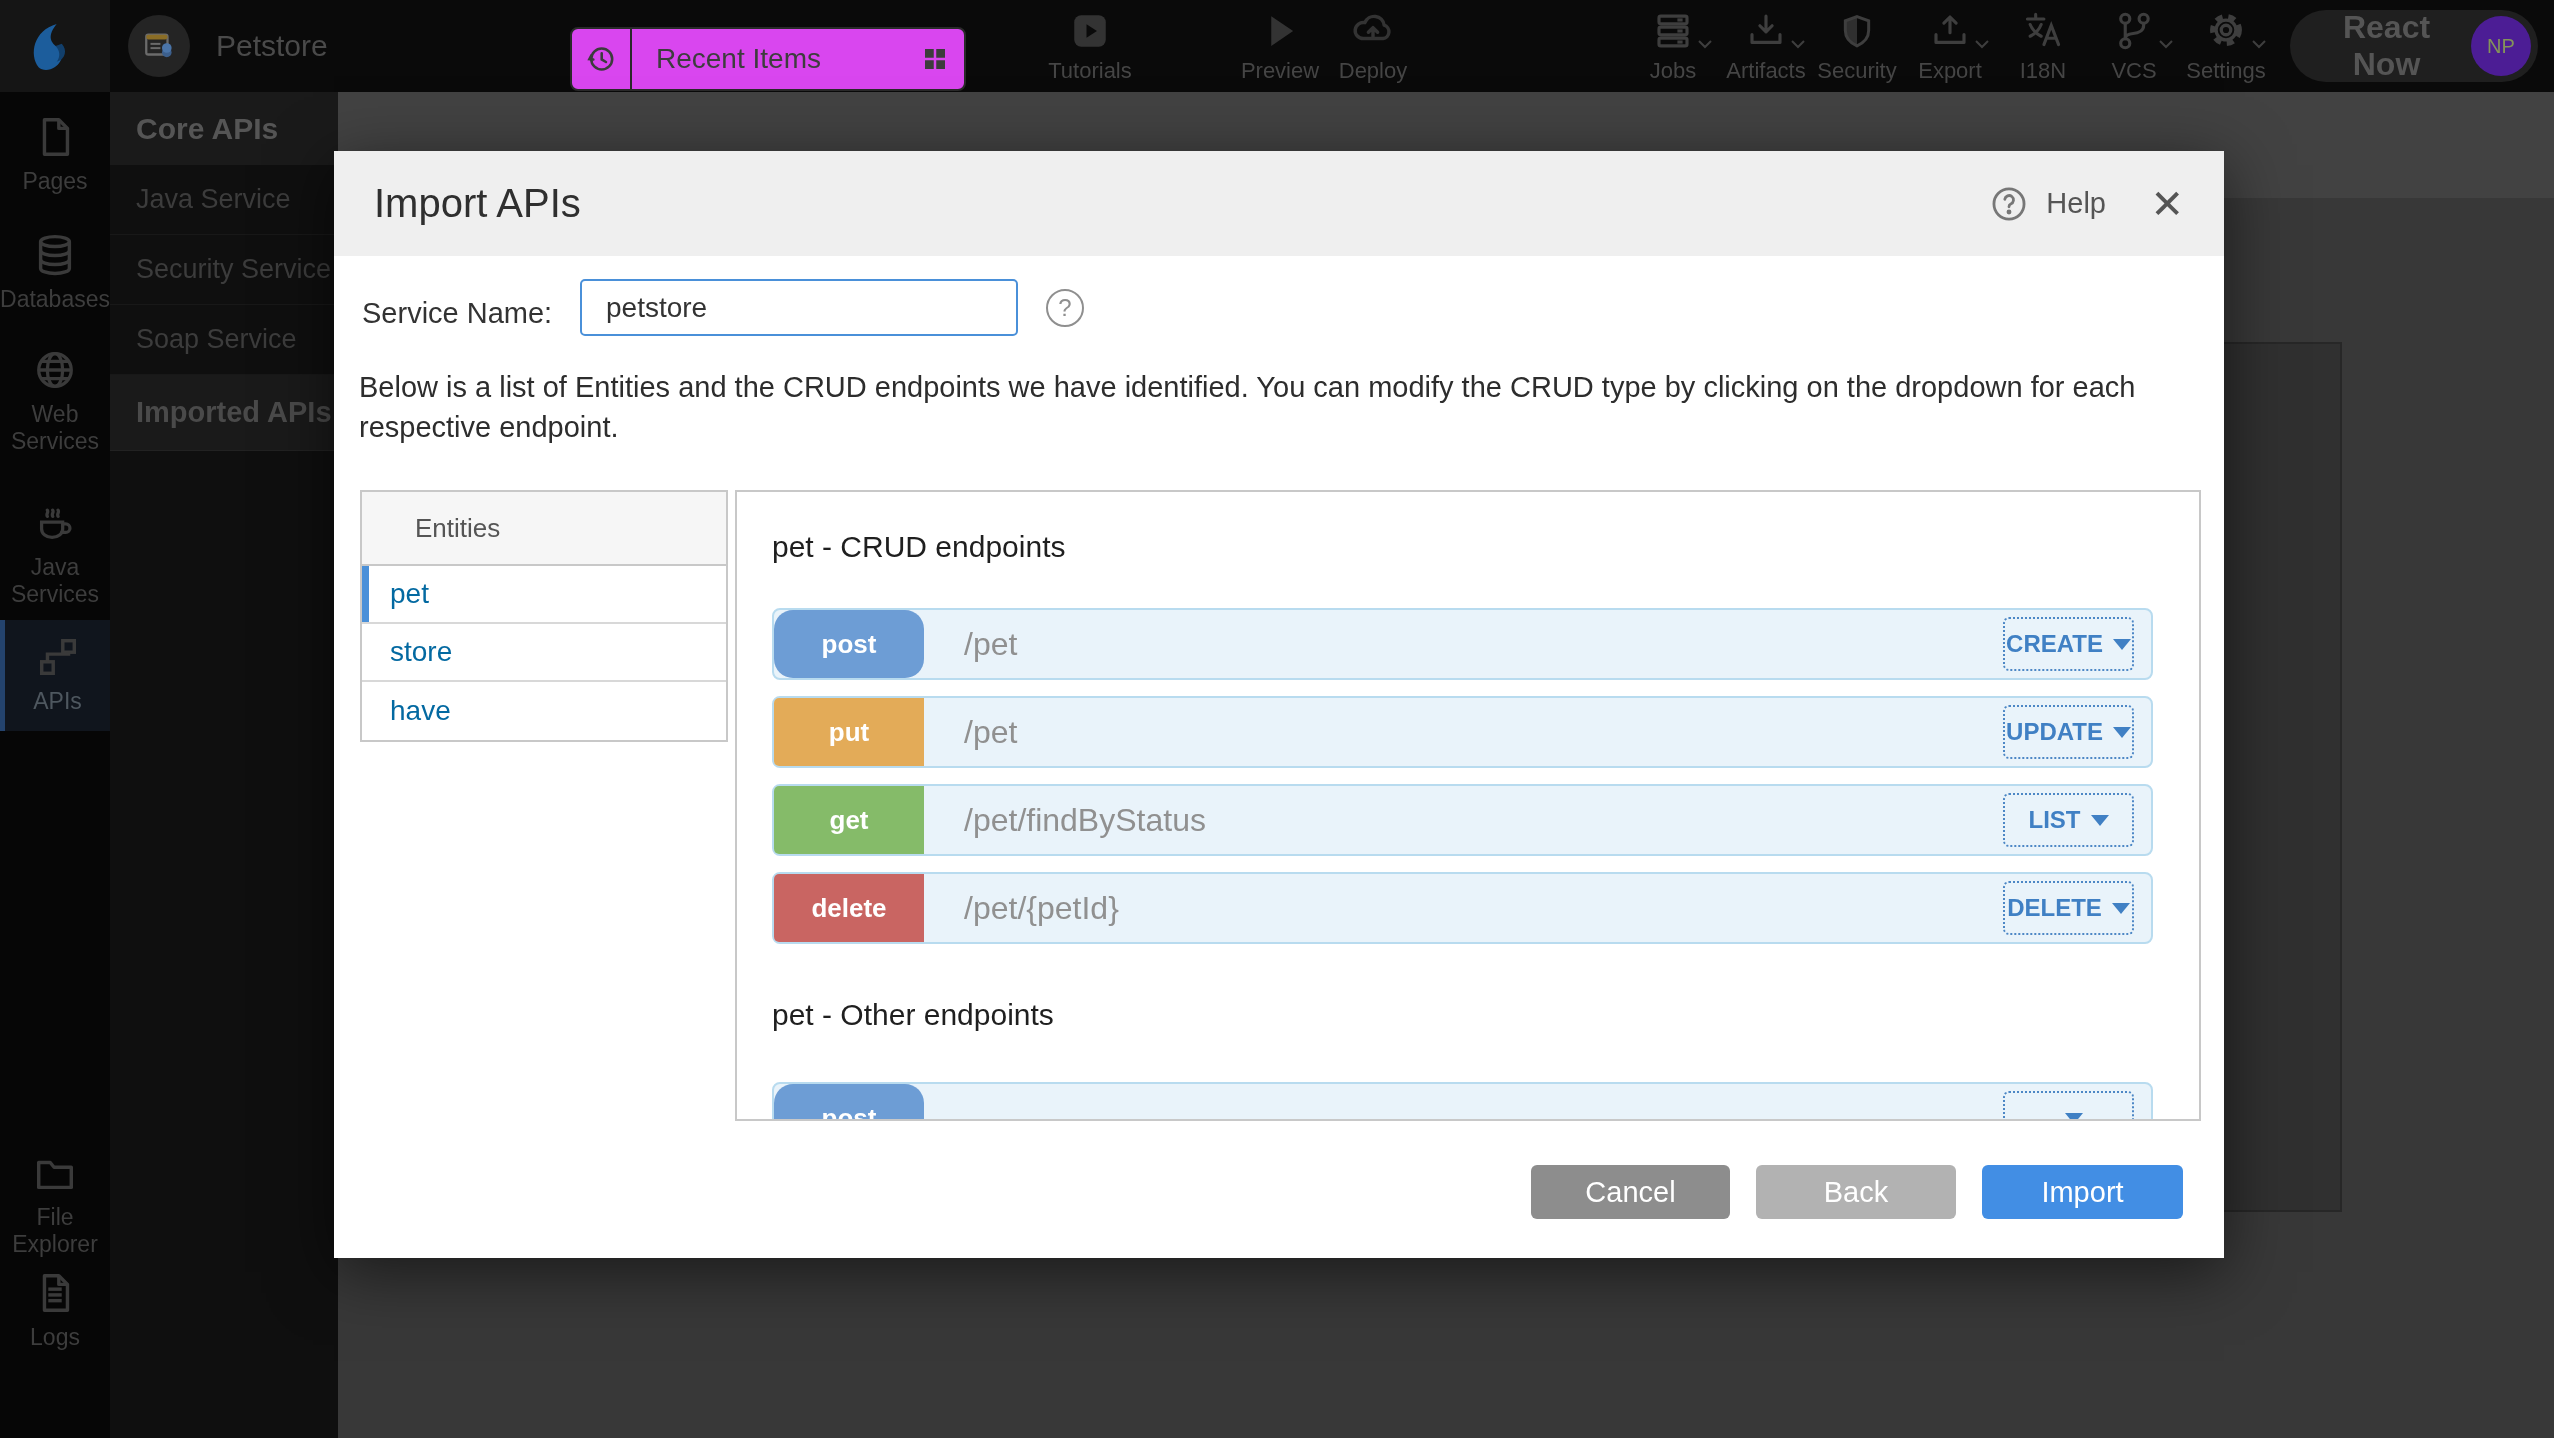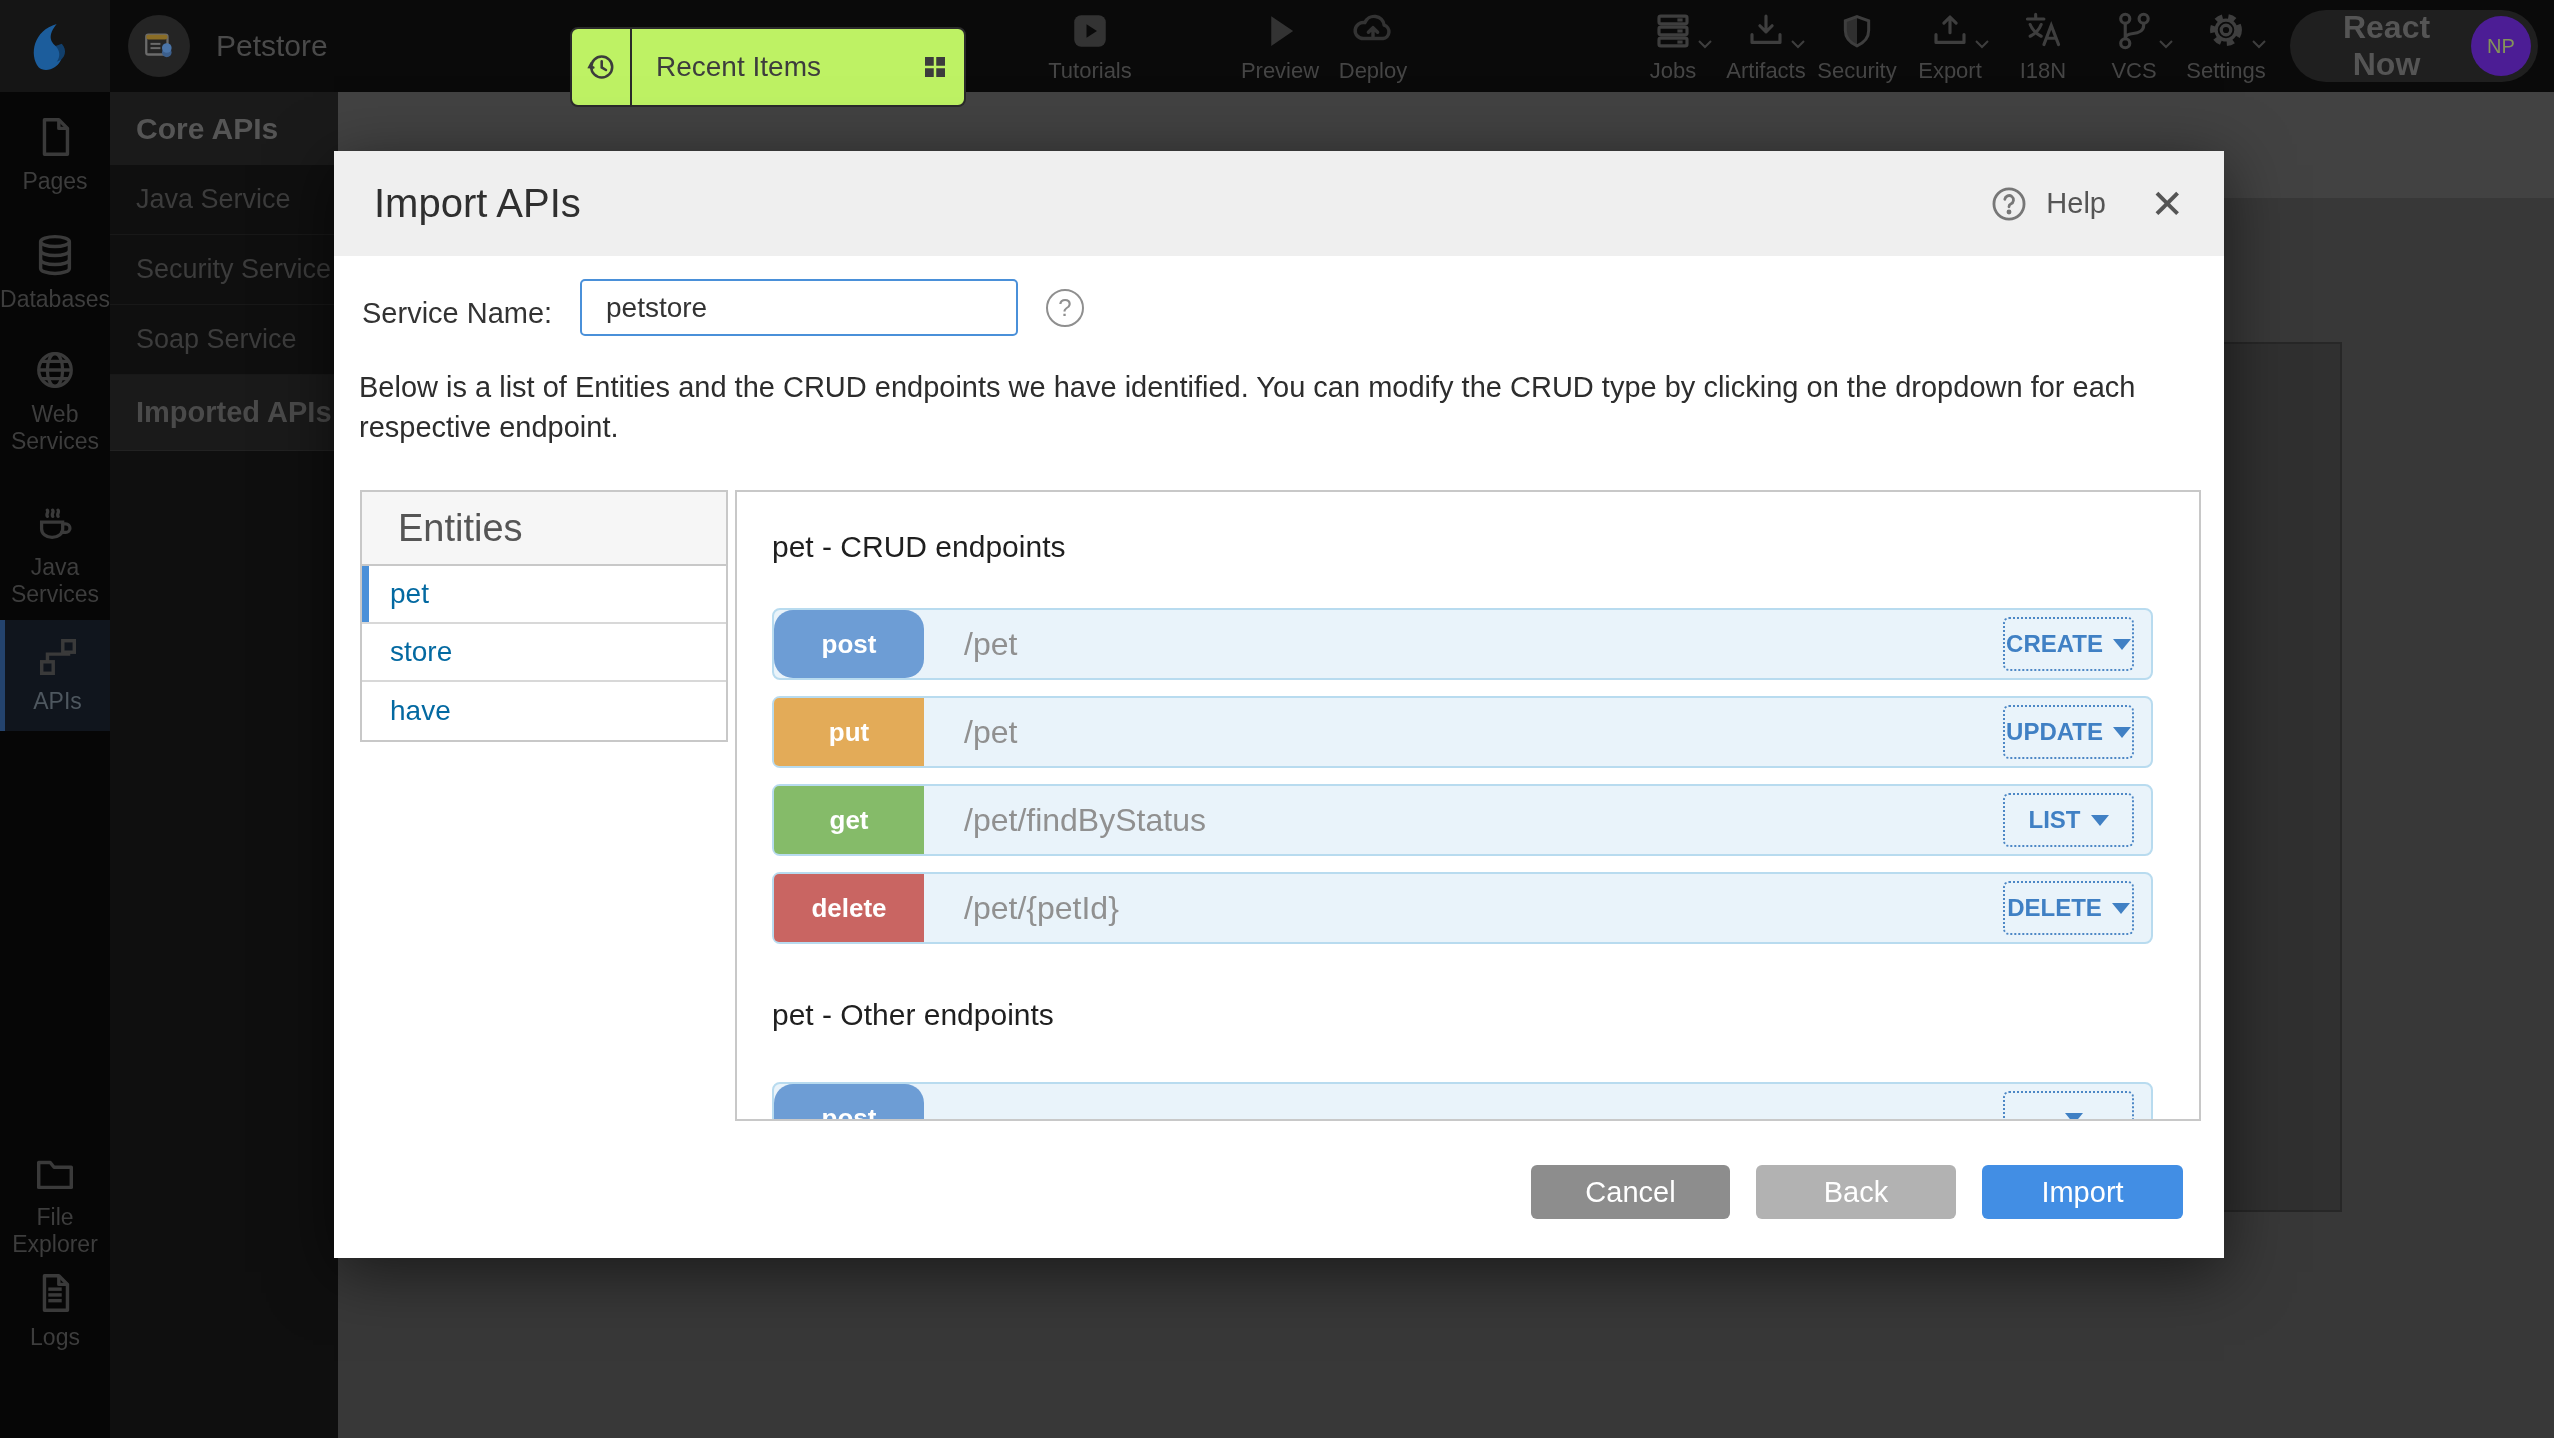--- a/index.html
+++ b/index.html
@@ -9,21 +9,21 @@
     font-family:"Liberation Sans", sans-serif; background:#383838;
   }
   svg { display:block; }
 
   
   .topbar { position:absolute; left:0; top:0; width:2554px; height:92px; background:#0a0a0a; z-index:3; }
   .logo-tile { position:absolute; left:0; top:0; width:110px; height:92px; background:#151515; display:flex; align-items:center; justify-content:center; }
   .project { position:absolute; left:128px; top:0; height:92px; display:flex; align-items:center; gap:26px; }
   .project-avatar { width:62px; height:62px; border-radius:50%; background:#242424; display:flex; align-items:center; justify-content:center; }
   .project-name { font-size:30px; color:#4a4a4a; }
-  .recent-box { position:absolute; left:570px; top:27px; width:396px; height:80px; background:#bef264; border:2px solid #2a2a2a; border-radius:8px; display:flex; align-items:center; }
+  .recent-box { position:absolute; left:570px; top:27px; width:396px; height:64px; background:#d946ef; border:2px solid #2a2a2a; border-radius:8px; display:flex; align-items:center; }
   .recent-clock { width:60px; height:100%; border-right:2px solid #2a2a2a; display:flex; align-items:center; justify-content:center; color:#3c3c3c; }
   .recent-label { flex:1; padding-left:24px; font-size:28px; color:#3d3d3d; }
   .recent-grid { width:58px; display:flex; align-items:center; justify-content:center; color:#3c3c3c; }
   .tb-item { position:absolute; top:8px; width:130px; height:80px; display:flex; flex-direction:column; align-items:center; justify-content:flex-start; color:#474747; }
   .tb-item .ic { height:44px; display:flex; align-items:flex-end; position:relative; }
   .tb-item .lbl { margin-top:6px; font-size:22px; color:#454545; white-space:nowrap; }
   .tb-chev { position:absolute; right:-20px; bottom:2px; color:#3e3e3e; }
   .react-pill { position:absolute; right:16px; top:10px; width:248px; height:72px; background:#1f1f1f; border-radius:40px; display:flex; align-items:center; justify-content:flex-end; gap:18px; padding-left:30px; }
   .react-label { font-size:32px; color:#555; flex:1; text-align:center;font-weight:bold; }
   .np-avatar { width:60px; height:60px; margin-right:7px; border-radius:50%; background:#4c1d95; color:#84935a; font-size:20px; font-weight:normal; display:flex; align-items:center; justify-content:center; }
@@ -53,21 +53,21 @@
   .help-label { font-size:29px; color:#555; }
   .modal-close { position:absolute; right:40px; top:0; height:105px; display:flex; align-items:center; font-size:40px; color:#555; cursor:default; }
 
   .svc-name-label { position:absolute; left:28px; top:142px; font-size:29px; color:#333; line-height:40px; }
   .svc-name-input { position:absolute; left:246px; top:128px; width:438px; height:57px; border:2px solid #4a90d9; border-radius:5px; font-size:28px; color:#333; padding-left:24px; outline:none; font-family:"Liberation Sans",sans-serif; background:#fff; }
   .q-circle { position:absolute; left:712px; top:138px; width:38px; height:38px; border:2px solid #8f8f8f; border-radius:50%; color:#8f8f8f; font-size:24px; display:flex; align-items:center; justify-content:center; }
 
   .modal-desc { position:absolute; left:25px; top:216px; width:1852px; font-size:29px; line-height:40px; color:#2d2d2d; }
 
   .entities-panel { position:absolute; left:26px; top:339px; width:368px; background:#fff; border:2px solid #c8c8c8; }
-  .entities-header { height:74px; background:#f6f6f6; border-bottom:2px solid #c8c8c8; display:flex; align-items:center; padding-left:36px; font-size:38px; color:#555; }
+  .entities-header { height:74px; background:#f6f6f6; border-bottom:2px solid #c8c8c8; display:flex; align-items:center; padding-left:53px; font-size:26px; color:#555; }
   .entity-row { position:relative; height:58px; display:flex; align-items:center; padding-left:28px; font-size:28px; color:#0369a1; border-bottom:2px solid #d8d8d8; background:#fff; }
   .entity-row:last-child { border-bottom:none; }
   .entity-row.selected::before { content:""; position:absolute; left:0; top:0; width:7px; height:100%; background:#4a90d9; }
 
   .endpoints-panel { position:absolute; left:401px; top:339px; width:1466px; height:631px; border:2px solid #c8c8c8; background:#fff; overflow:hidden; }
   .ep-heading { margin:38px 0 0 35px; font-size:30px; color:#1f1f1f; }
   .ep-heading.second { margin-top:54px; }
   .ep-rows { margin:44px 46px 0 35px; }
   .ep-rows.second { margin-top:50px; }
   .endpoint-row { display:flex; align-items:stretch; height:72px; margin-bottom:16px; background:#e9f3fa; border:2px solid #b8dbef; border-radius:8px; }

